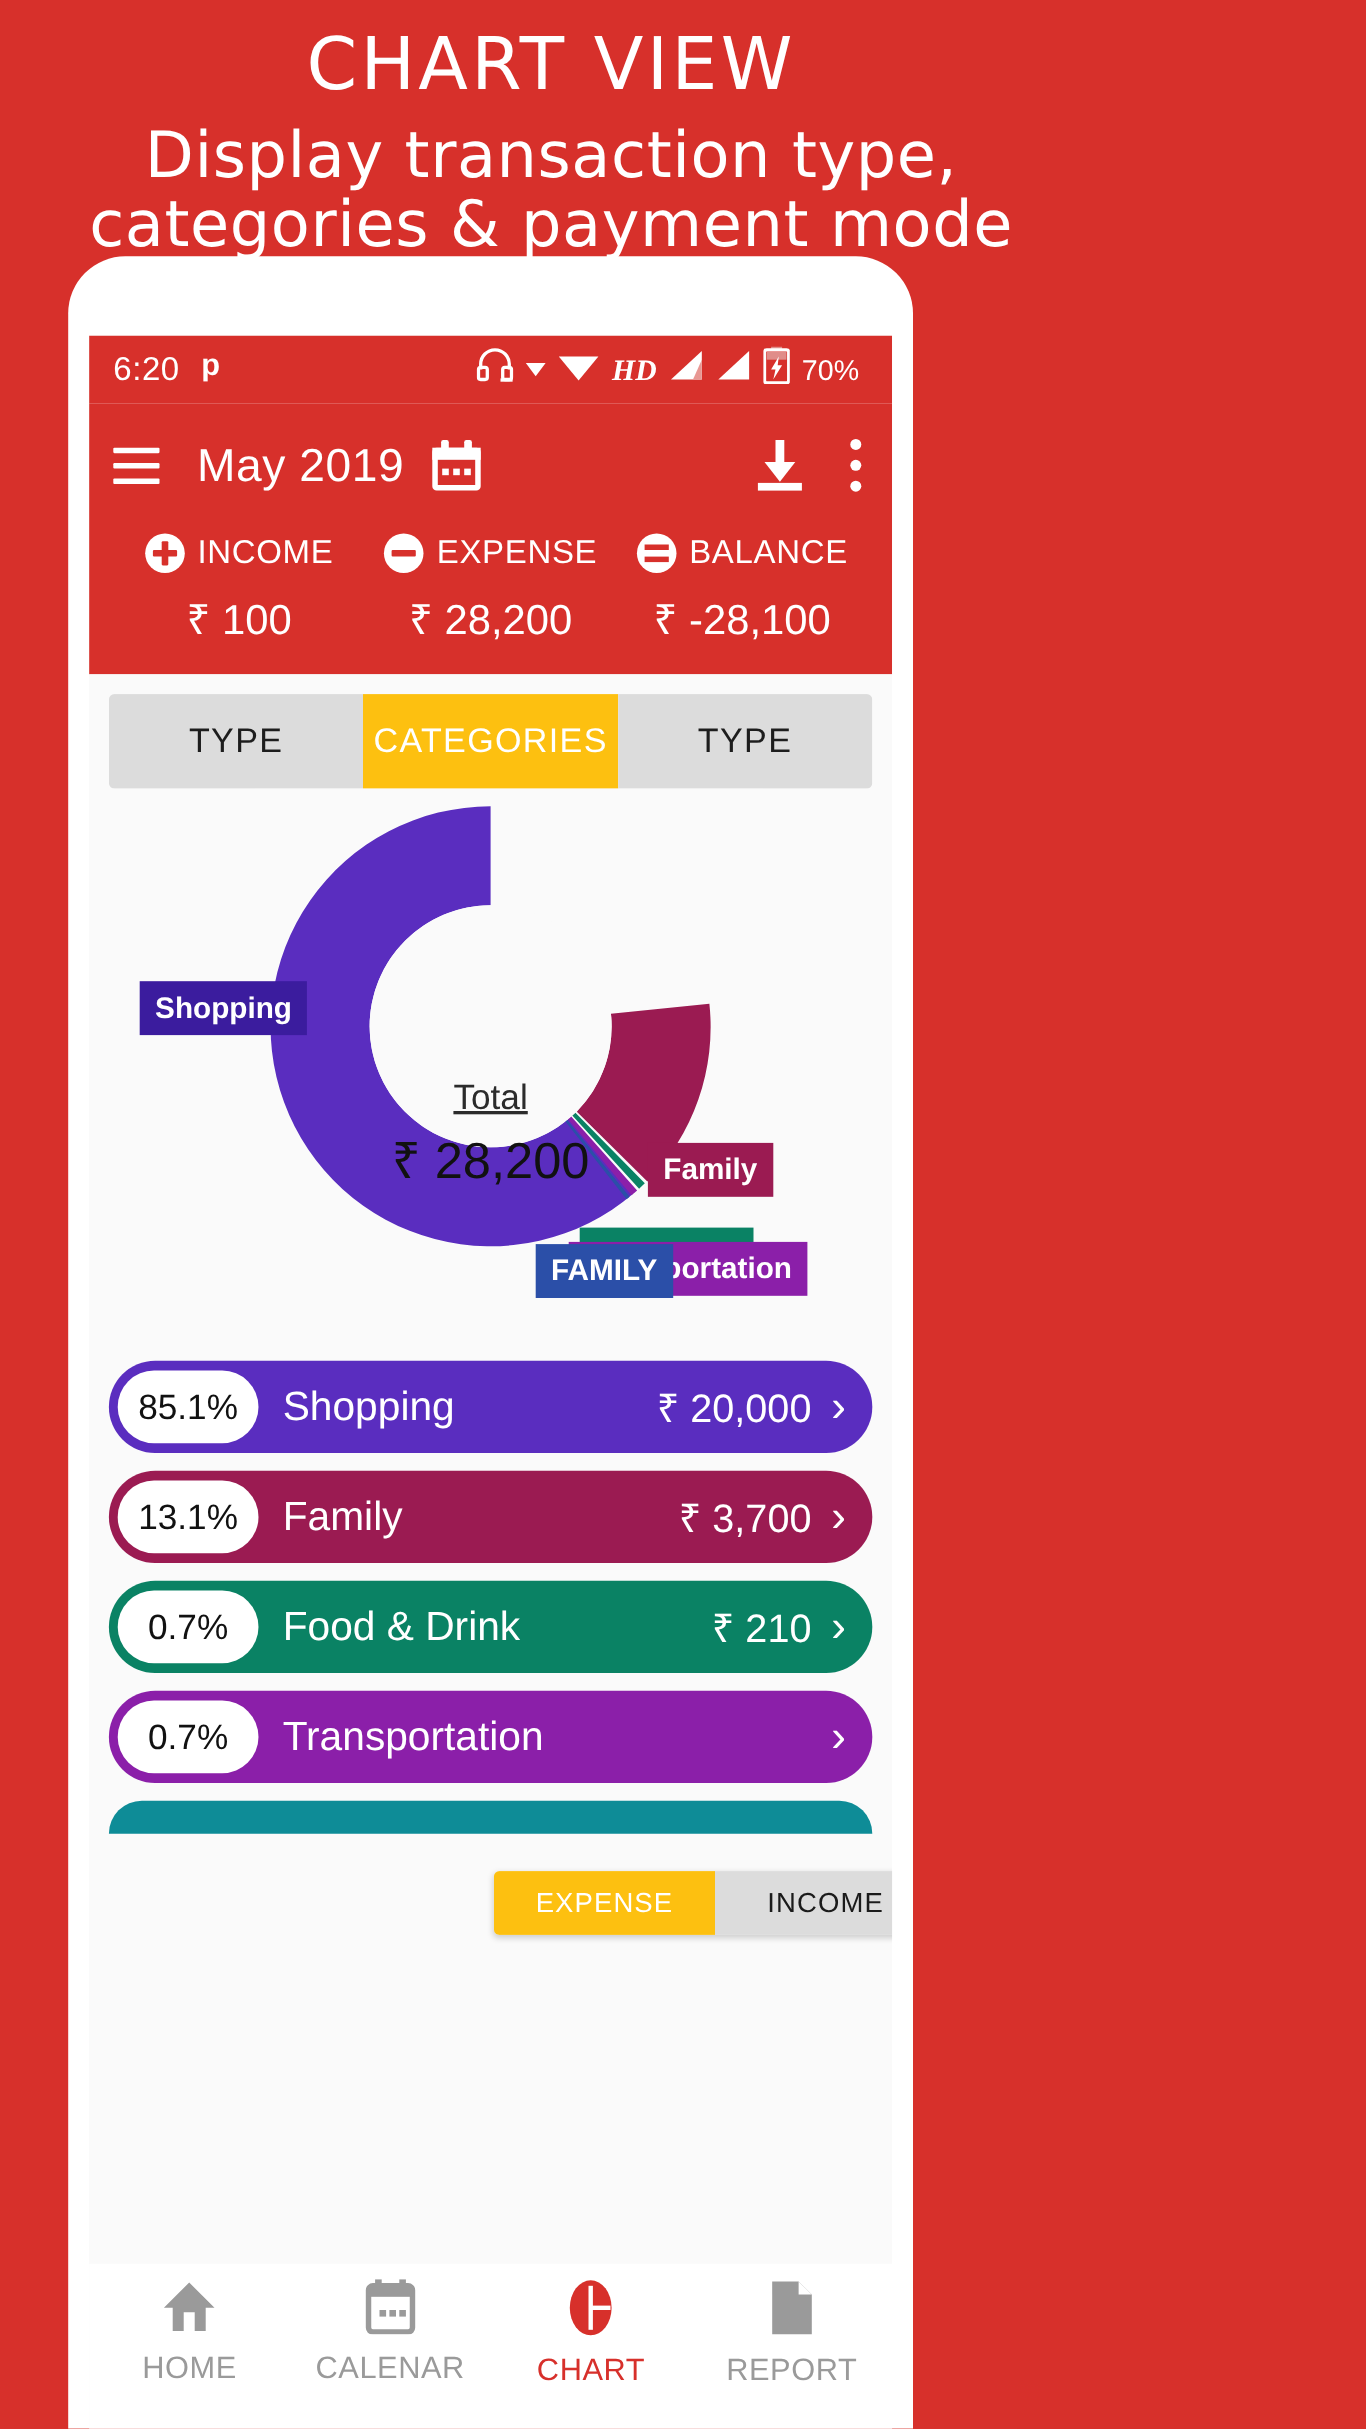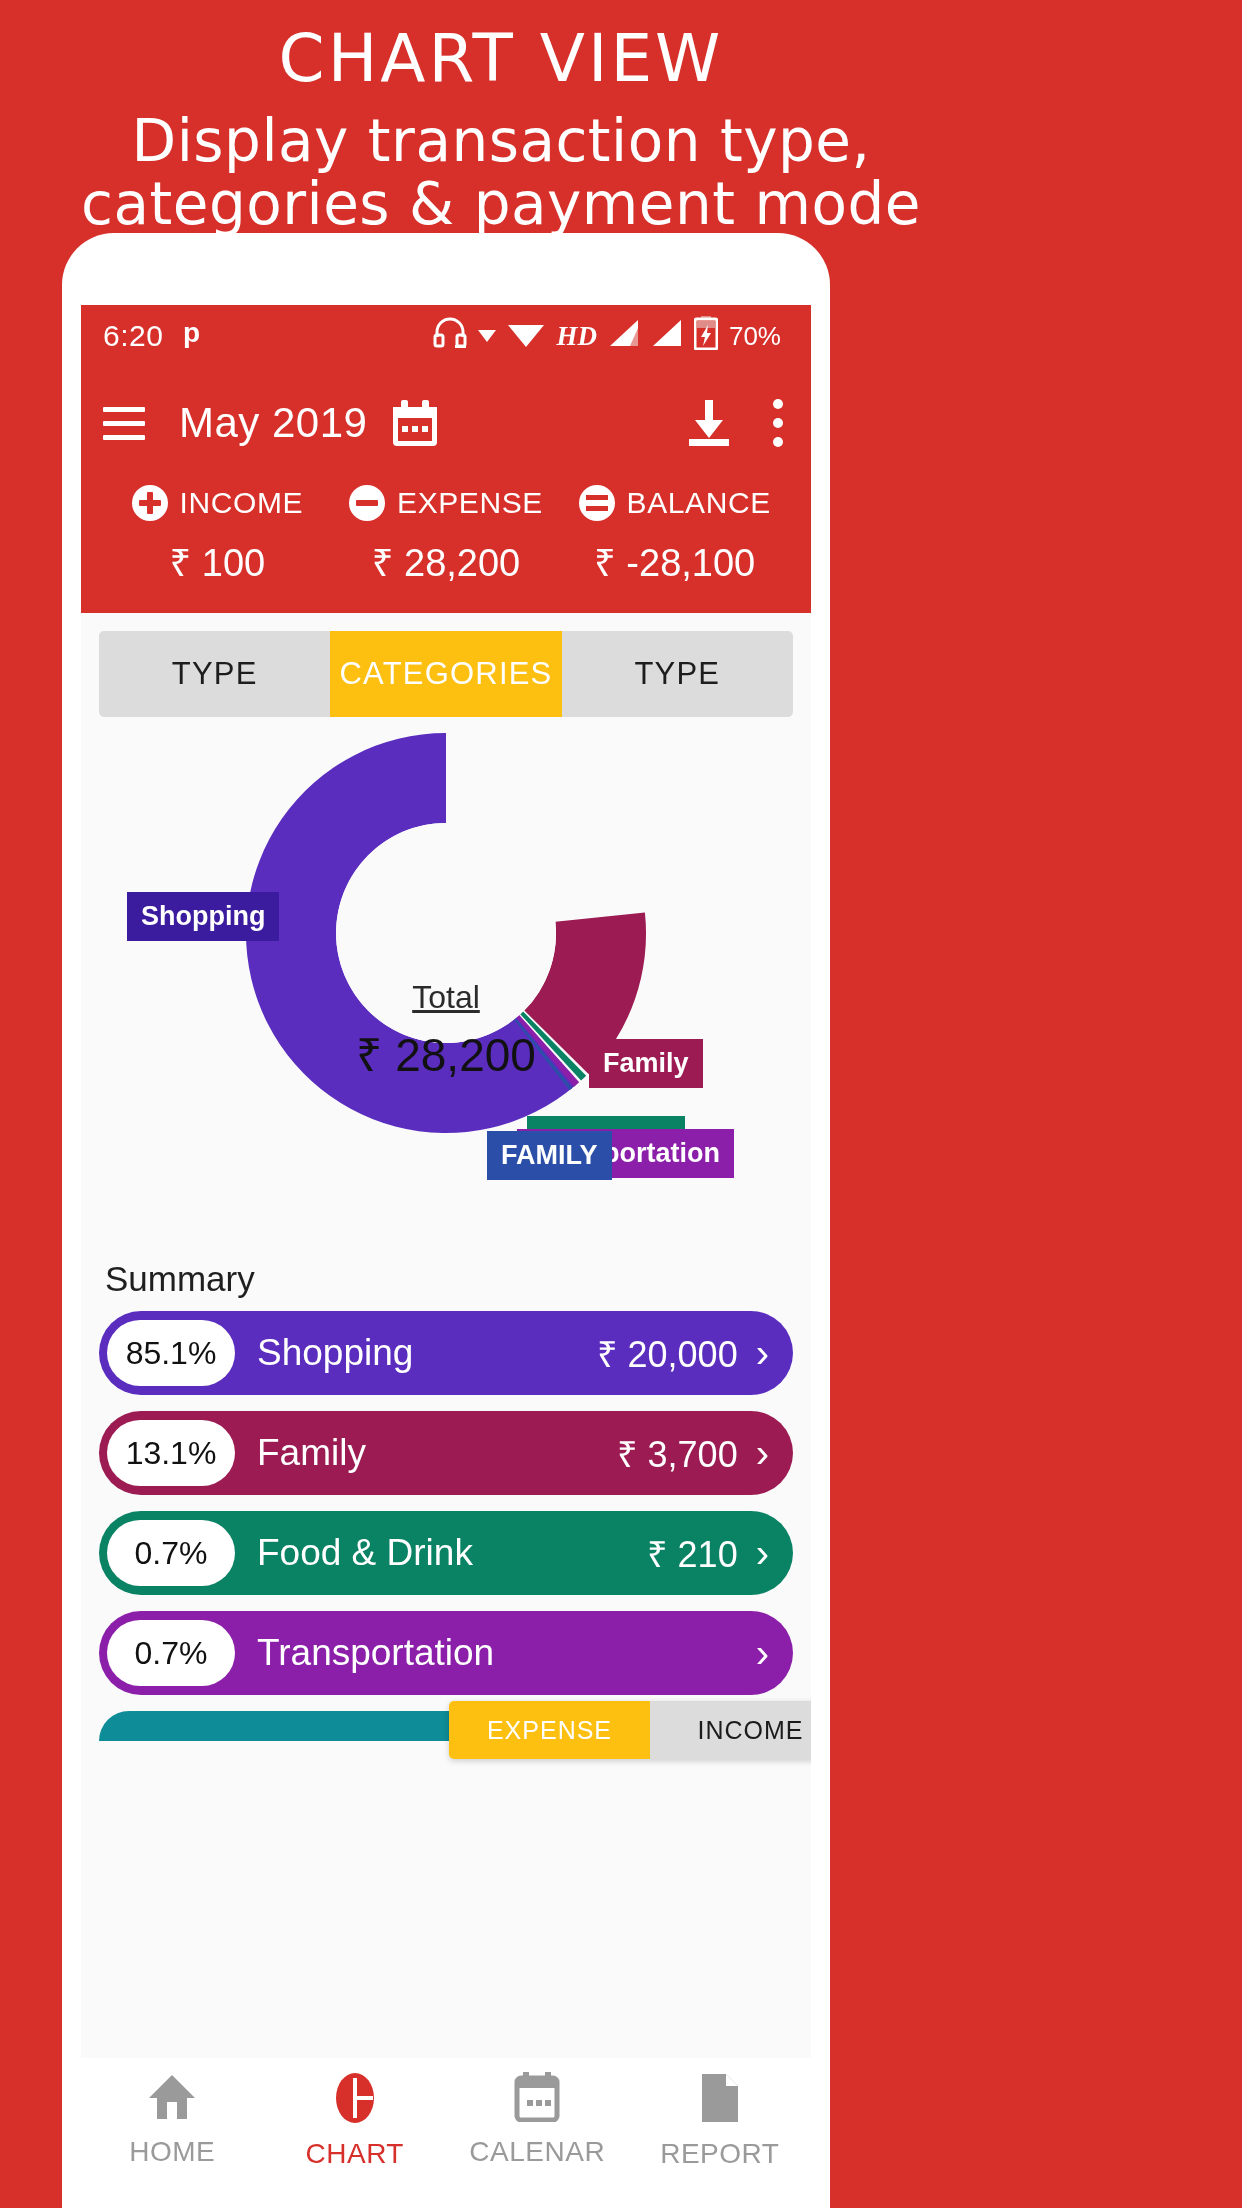--- a/index.html
+++ b/index.html
@@ -284,21 +284,20 @@
         </div>
 
         <div class="pie-tag" style="left:46px; top:175px; background:#3B1C9E;">Shopping</div>
         <div class="pie-tag" style="left:508px; top:322px; background:#9B1B52;">Family</div>
         <div class="pie-tag" style="left:446px; top:399px; background:#0A8264; width:158px; height:22px; padding:0;"></div>
         <div class="pie-tag" style="left:436px; top:412px; background:#8B1FA9;">Transportation</div>
         <div class="pie-tag" style="left:478px; top:418px; background:#0E8C97; width:48px; padding:11px 14px;"></div>
         <div class="pie-tag" style="left:406px; top:414px; background:#2B4FA8;">FAMILY</div>
       </div>
 
-      <div class="summary-title">Summary</div>
       <div class="sum-list">
         <div class="sum-row" style="background:#5A2DBF;">
           <div class="pct">85.1%</div>
           <div class="sum-name">Shopping</div>
           <div class="sum-amt">₹ 20,000</div>
           <div class="chev">›</div>
         </div>
         <div class="sum-row" style="background:#9B1B52;">
           <div class="pct">13.1%</div>
           <div class="sum-name">Family</div>
@@ -326,45 +325,45 @@
       </div>
 
       <div class="bottomnav">
         <div class="bn">
           <span>
             <svg width="52" height="50" viewBox="0 0 52 50">
                 <path d="M26 3 L49 26 L41 26 L41 47 L31 47 L31 30 L21 30 L21 47 L11 47 L11 26 L3 26 Z" fill="#9a9a9a"></path>
               </svg>
           </span>
           <span class="bn-label">HOME</span>
-        </div>
-        <div class="bn active">
-          <span>
-            <svg width="50" height="52" viewBox="0 0 50 52">
-              <ellipse cx="25" cy="26" rx="19" ry="25" fill="#D7302B"></ellipse>
-              <rect x="23" y="6" width="4" height="40" fill="#fff"></rect>
-              <rect x="25" y="24" width="18" height="4" fill="#fff"></rect>
-            </svg>
-          </span>
-          <span class="bn-label">CHART</span>
         </div>
         <div class="bn">
           <span>
             <svg width="46" height="50" viewBox="0 0 46 50">
               <rect x="9" y="0" width="6" height="10" fill="#9a9a9a"></rect>
                 <rect x="31" y="0" width="6" height="10" fill="#9a9a9a"></rect>
               <rect x="3" y="6" width="40" height="42" rx="4" fill="none" stroke="#9a9a9a" stroke-width="5"></rect>
               <rect x="3" y="6" width="40" height="10" fill="#9a9a9a"></rect>
               <rect x="13" y="28" width="6" height="6" fill="#9a9a9a"></rect>
                 <rect x="22" y="28" width="6" height="6" fill="#9a9a9a"></rect>
                 <rect x="31" y="28" width="6" height="6" fill="#9a9a9a"></rect>
             </svg>
           </span>
           <span class="bn-label">CALENAR</span>
         </div>
+        <div class="bn active">
+          <span>
+            <svg width="50" height="52" viewBox="0 0 50 52">
+              <ellipse cx="25" cy="26" rx="19" ry="25" fill="#D7302B"></ellipse>
+              <rect x="23" y="6" width="4" height="40" fill="#fff"></rect>
+              <rect x="25" y="24" width="18" height="4" fill="#fff"></rect>
+            </svg>
+          </span>
+          <span class="bn-label">CHART</span>
+        </div>
         <div class="bn">
           <span>
             <svg width="44" height="52" viewBox="0 0 44 52">
                 <path d="M4 2 L28 2 L40 14 L40 50 L4 50 Z" fill="#9a9a9a"></path>
                 <path d="M28 2 L28 14 L40 14 Z" fill="#fff"></path>
               </svg>
           </span>
           <span class="bn-label">REPORT</span>
         </div>
       </div>

